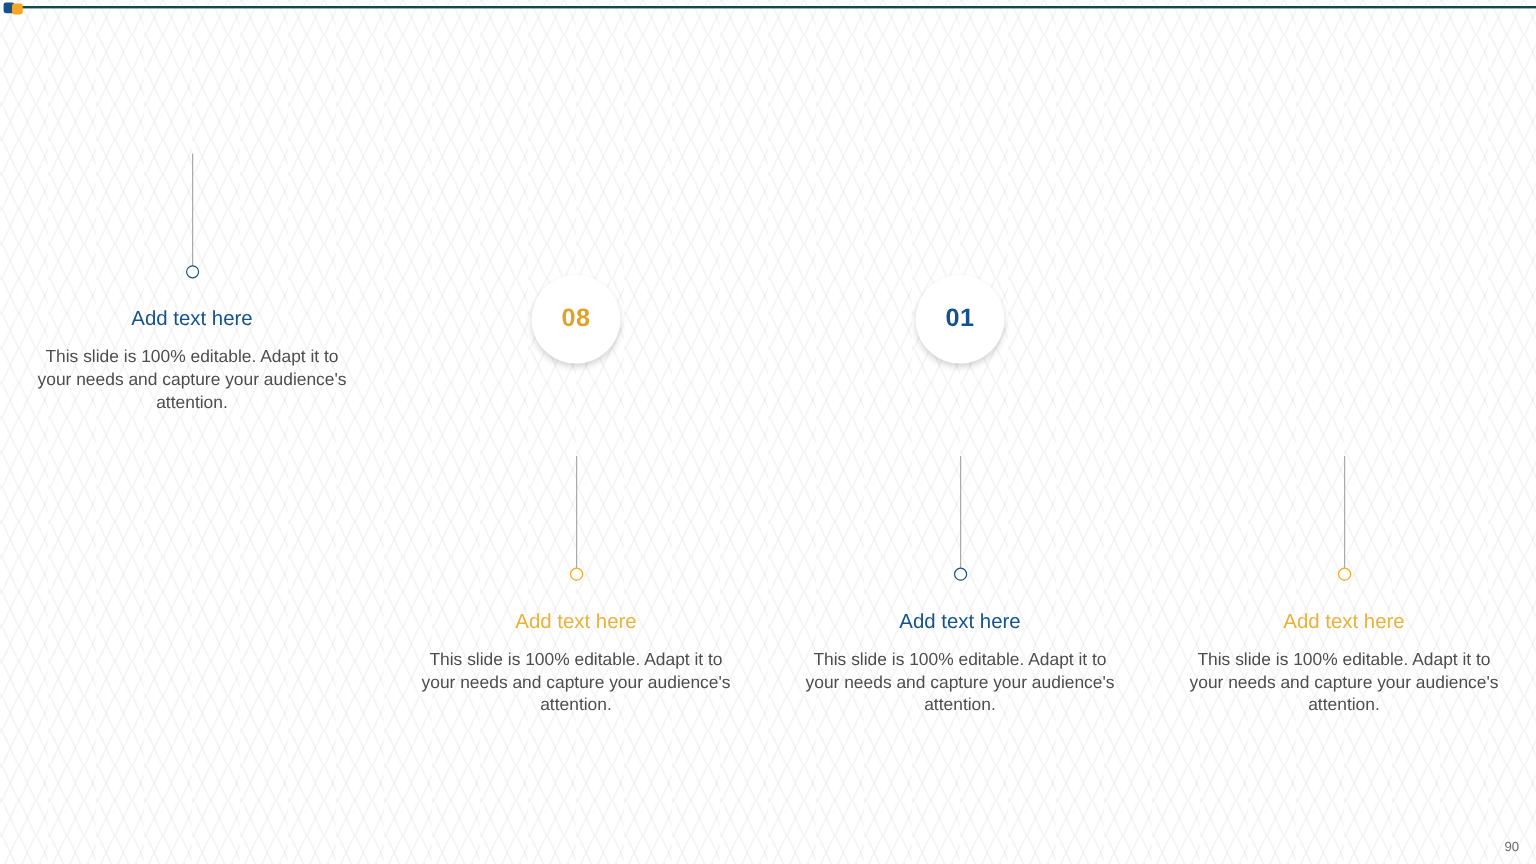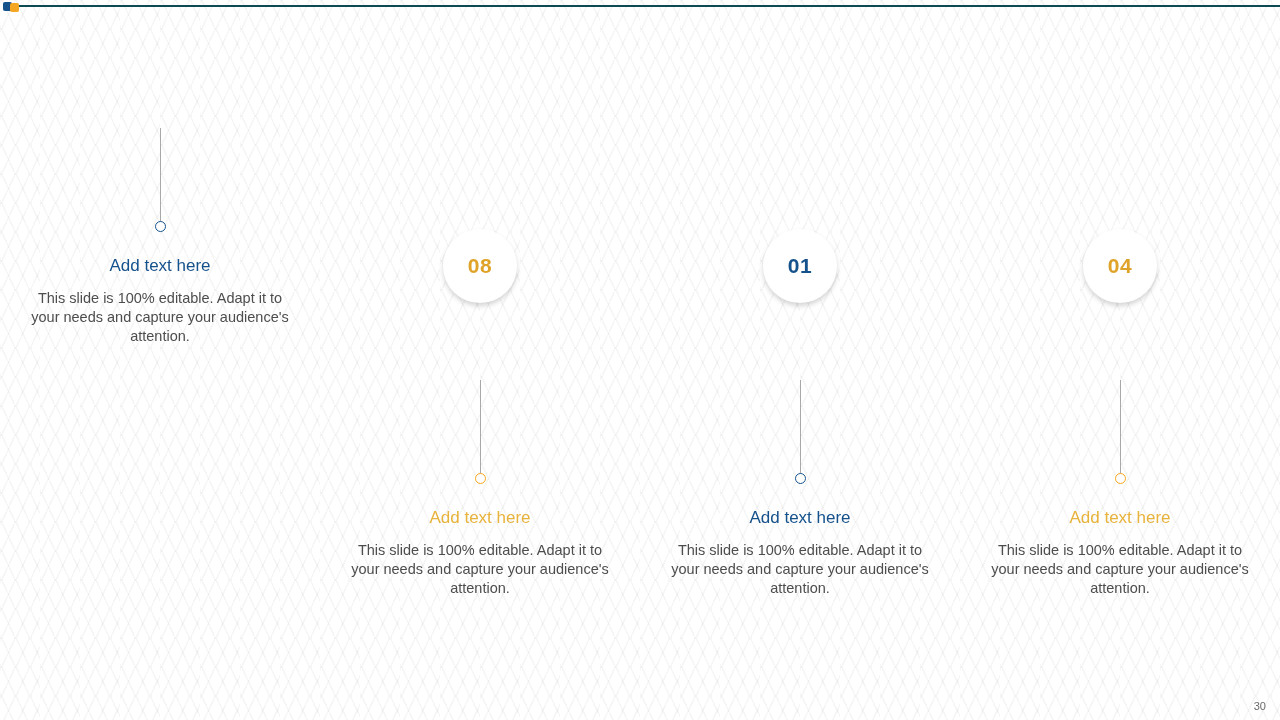--- a/index.html
+++ b/index.html
@@ -256,30 +256,27 @@
       <div class="puzzle-wrap">
         <svg viewBox="0 0 262 252" xmlns="http://www.w3.org/2000/svg" aria-hidden="true">
           <g>
             <use href="#pz1" fill="#f7a81b"></use>
             <use href="#pz1" fill="#f7a81b" transform="rotate(72 131 126)"></use>
             <use href="#pz1" fill="#f7a81b" transform="rotate(144 131 126)"></use>
             <use href="#pz1" fill="#f7a81b" transform="rotate(216 131 126)"></use>
             <use href="#pz1" fill="#f7a81b" transform="rotate(288 131 126)"></use>
           </g>
         </svg>
-        <div class="puzzle-center">
-          <span style="color:#e0a32a">04</span>
-        </div>
       </div>
       <div class="connector">
         <span class="stem"></span>
         <span class="dot" style="border-color:#f7a81b"></span>
       </div>
       <div class="txt">
         <h3 style="color:#e8b33c">Add text here</h3>
         <p>This slide is 100% editable. Adapt it to your needs and capture your audience's attention.</p>
       </div>
     </div>
 
   </div>
 
-  <div class="page-number">30</div>
+  <div class="page-number">90</div>
 </div>
 
 </body></html>

